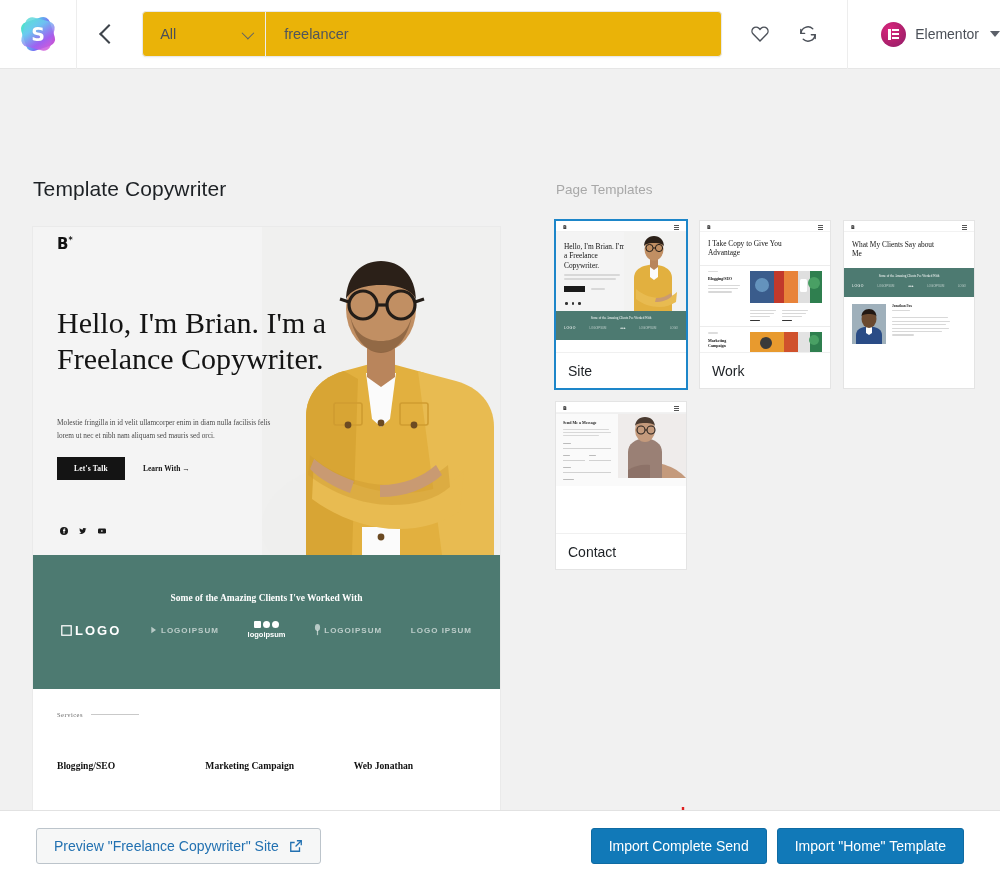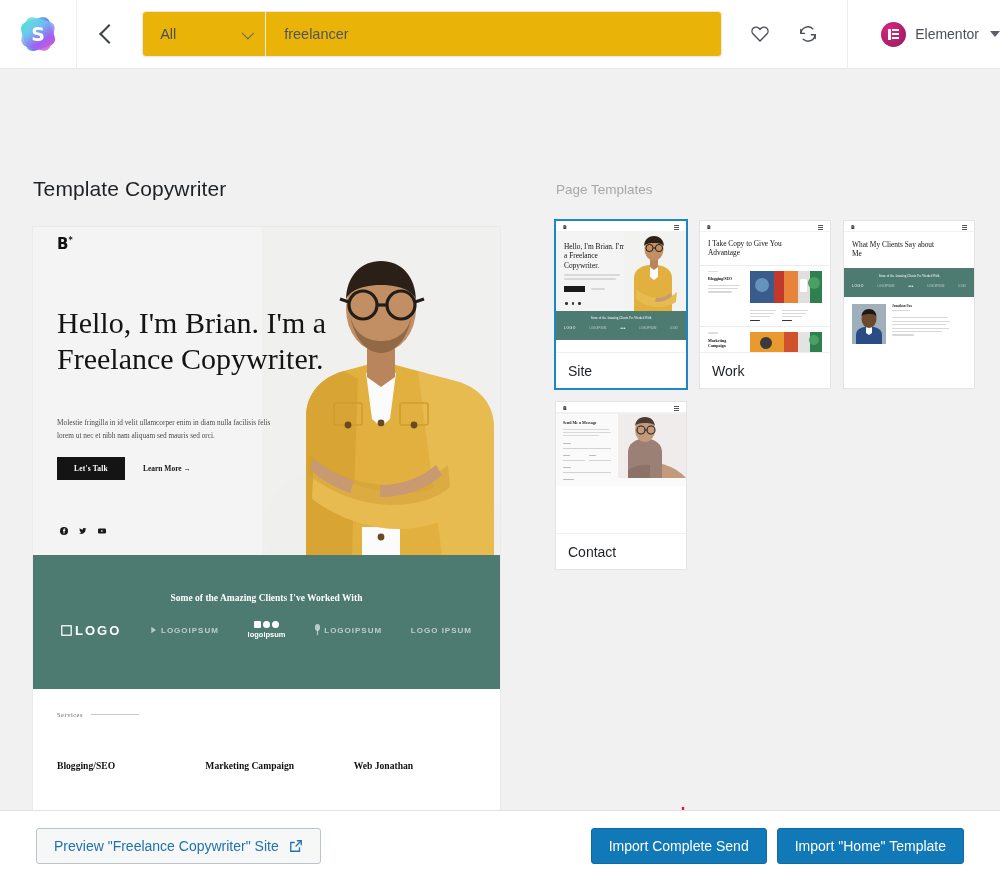--- a/index.html
+++ b/index.html
@@ -286,21 +286,21 @@
             <circle cx="152" cy="198" r="3.4" fill="#6b4a22"></circle>
             <circle cx="119" cy="196" r="3.4" fill="#6b4a22"></circle>
             <circle cx="119" cy="310" r="3.4" fill="#6b4a22"></circle>
           </svg>
         </div>
 
         <div class="hero-h1">Hello, I'm Brian. I'm a Freelance Copywriter.</div>
         <div class="hero-p">Molestie fringilla in id velit ullamcorper enim in diam nulla facilisis felis lorem ut nec et nibh nam aliquam sed mauris sed orci.</div>
         <div class="hero-btns">
           <div class="btn-dark">Let's Talk</div>
-          <div class="btn-link">Learn More  →</div>
+          <div class="btn-link">Learn With  →</div>
         </div>
         <div class="hero-social">
           <span>
             <svg width="8" height="8" viewBox="0 0 16 16" fill="#1a1a1a">
                 <circle cx="8" cy="8" r="8"></circle>
                 <path d="M9 5h1.5V3H9C7.6 3 7 3.9 7 5v1.2H6V8h1v5h2V8h1.4l.3-1.8H9V5.3c0-.2.1-.3.3-.3Z" fill="#fff"></path>
               </svg>
           </span>
           <span>
             <svg width="8" height="8" viewBox="0 0 16 16" fill="#1a1a1a">

